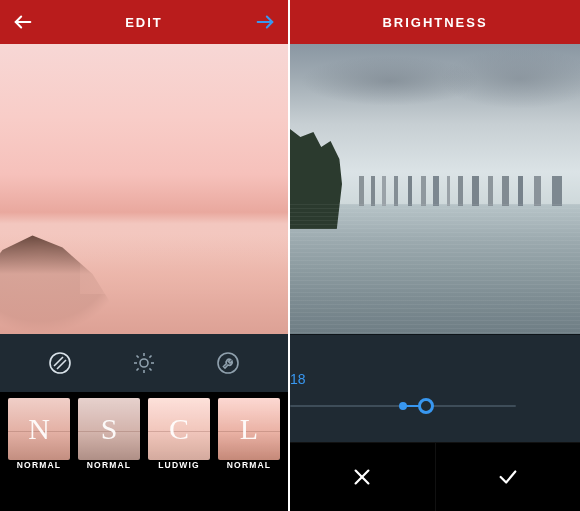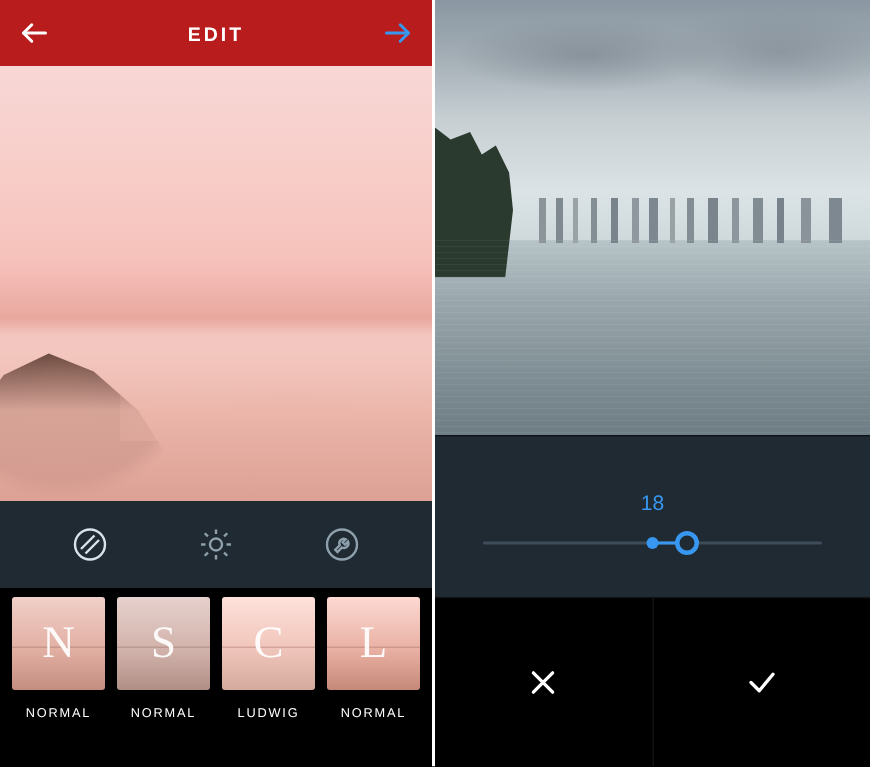--- a/index.html
+++ b/index.html
@@ -117,22 +117,21 @@
   }
   .thumb-normal { background: linear-gradient(to bottom, #f0cfc8 0%, #e3b0a4 55%, #c38e80 100%); }
   .thumb-slumber { background: linear-gradient(to bottom, #ead0cb 0%, #d9b2a8 55%, #b68d82 100%); filter:saturate(0.8); }
   .thumb-crema { background: linear-gradient(to bottom, #f1d6d0 0%, #e5bcb2 55%, #caa296 100%); filter:brightness(1.05); }
   .thumb-ludwig { background: linear-gradient(to bottom, #f3d2cc 0%, #e2aea2 55%, #c08879 100%); filter:contrast(1.08); }
   .thumb-div { position:absolute; left:0; right:0; top:54%; height:1px; background:rgba(120,70,60,0.25); }
   .filter-label {
     font-size: 8.5px;
     letter-spacing: 1.2px;
     color: #fff;
-    margin-top: 10px;
-    font-weight:400;
+    font-weight:700;
   }
 
   
   .preview-right {
     height: 290px;
     position:relative;
     overflow:hidden;
   }
   .r-sky {
     position:absolute; top:0; left:0; right:0; height:55%;
@@ -166,21 +165,20 @@
         #818b92 66% 69%, transparent 69% 73%, #77828b 73% 75%, transparent 75% 80%,
         #8a939a 80% 83%, transparent 83% 88%, #7d8890 88% 92%, transparent 92% 100%);
   }
 
   .slider-area {
     height: 108px;
     background: #1f2a33;
     border-top: 1px solid #0e1419;
     display:flex;
     flex-direction:column;
-    align-items:center;
     justify-content:center;
     position:relative;
   }
   .slider-value {
     color: #3897f0;
     font-size: 14px;
     margin-bottom: 18px;
   }
   .slider-track {
     width: 78%;
@@ -310,20 +308,23 @@
           <div class="thumb-bg thumb-ludwig"></div>
           <div class="thumb-div"></div>
           <span class="letter">L</span>
         </div>
       <div class="filter-label">NORMAL</div>
     </div>
   </div>
 </div>
 
 <div class="panel">
+  <div class="header">
+    <div class="header-title">BRIGHTNESS</div>
+  </div>
 
   <div class="preview-right">
     <div class="r-sky"></div>
     <div class="r-cloud1"></div>
     <div class="r-cloud2"></div>
     <div class="r-water"></div>
     <div class="r-city"></div>
     <div class="r-tree"></div>
     <div class="r-reflect"></div>
   </div>

